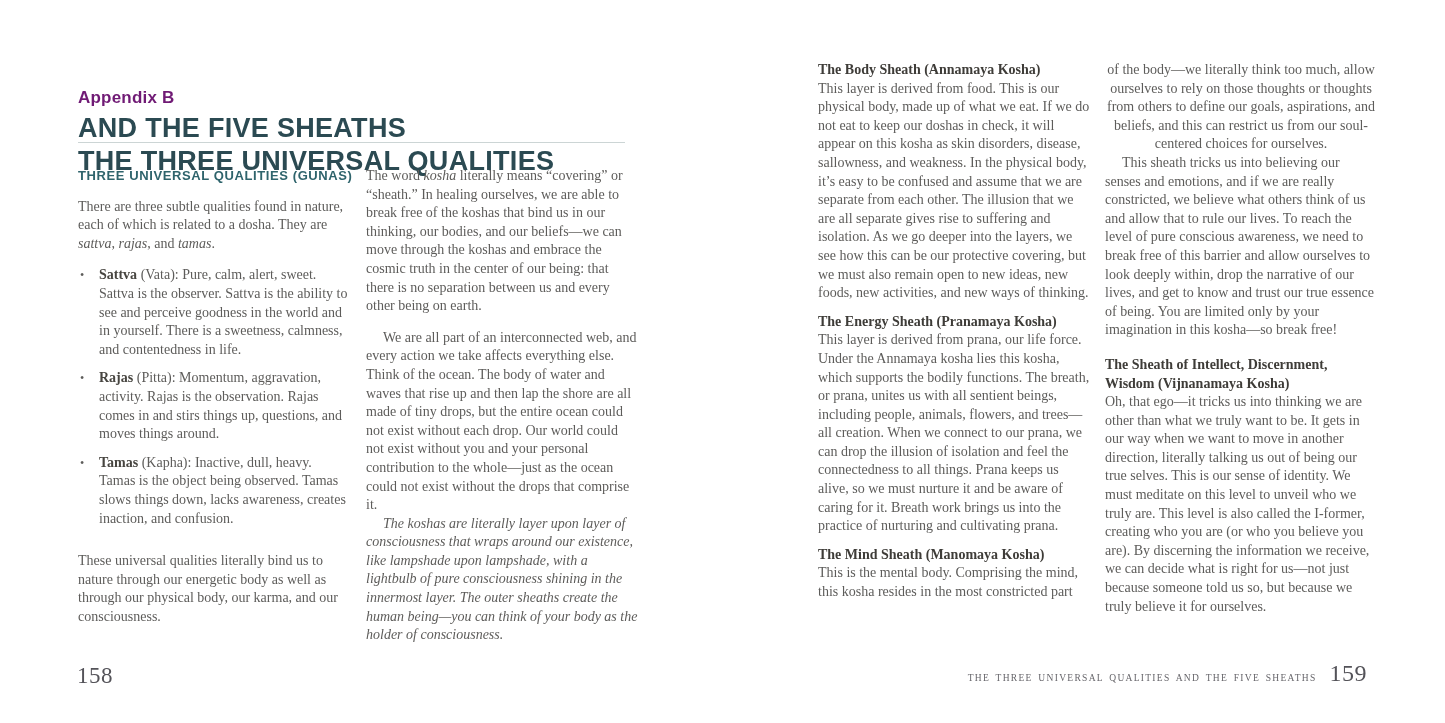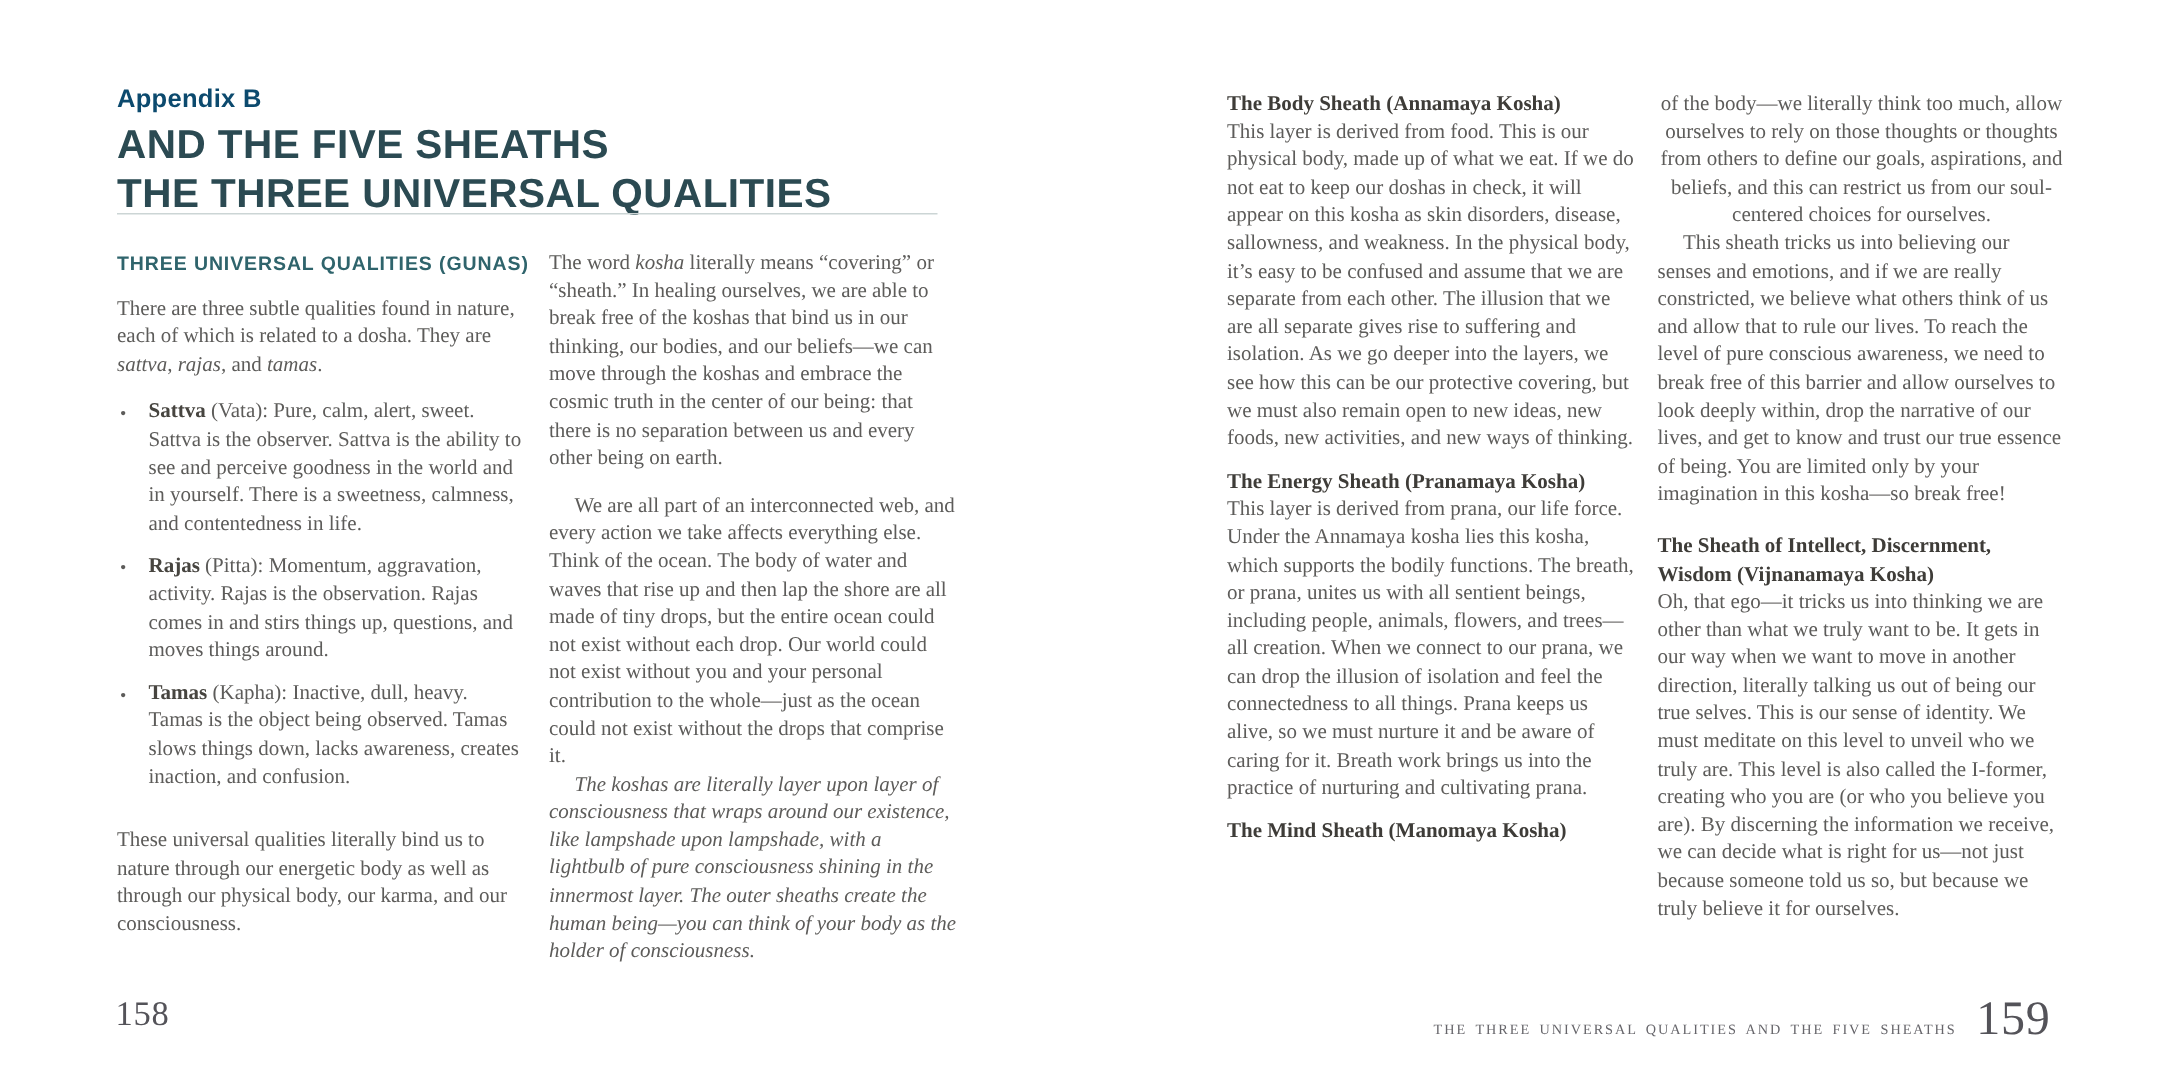--- a/index.html
+++ b/index.html
@@ -9,21 +9,21 @@
     -webkit-font-smoothing:antialiased;
   }
   p{margin:0;}
   em{font-style:italic;}
   strong{font-weight:700;color:#474540;}
 
   
   .title-block{position:absolute;left:78px;top:55px;width:560px;}
   .kicker{
     font-family:"Liberation Sans",sans-serif;font-size:17px;line-height:22px;
-    font-weight:600;color:#0c4a6e;letter-spacing:.2px;
+    font-weight:600;color:#701a75;letter-spacing:.2px;margin-top:32px;
   }
   .main-title{
     font-family:"Liberation Sans",sans-serif;font-size:27px;line-height:33px;
     font-weight:700;color:#2b4a52;letter-spacing:.3px;margin-top:3px;
   }
   .main-title span{display:block;}
   .rule{position:absolute;left:78px;top:142px;width:547px;border-top:1.5px solid #ccd5d5;}
 
   
   .col{position:absolute;width:272px;font-size:14px;line-height:18.6px;text-align:left;}
@@ -51,21 +51,21 @@
 
   
   .page-num{font-size:23px;color:#545359;letter-spacing:.5px;}
   .footer-left{position:absolute;left:77px;top:663px;}
   .footer-right{position:absolute;right:78px;top:660px;display:flex;align-items:baseline;gap:13px;}
   .running-footer{
     font-size:9.5px;letter-spacing:1.3px;word-spacing:2px;color:#66656a;
     text-transform:uppercase;
     margin-left:13px;
   }
-  .footer-right .page-num{font-size:32px;}
+  .footer-right .page-num{font-size:24px;}
 </style>
 </head>
 <body>
 
 <div>
 
   <div class="title-block">
     <div class="kicker">Appendix B</div>
     <div class="main-title">
         <span>AND THE FIVE SHEATHS</span>
@@ -102,20 +102,21 @@
     <div class="section">
       <p class="section-title">The Body Sheath (Annamaya Kosha)</p>
       <p>This layer is derived from food. This is our physical body, made up of what we eat. If we do not eat to keep our doshas in check, it will appear on this kosha as skin disorders, disease, sallowness, and weakness. In the physical body, it’s easy to be confused and assume that we are separate from each other. The illusion that we are all separate gives rise to suffering and isolation. As we go deeper into the layers, we see how this can be our protective covering, but we must also remain open to new ideas, new foods, new activities, and new ways of thinking.</p>
     </div>
     <div class="section">
       <p class="section-title">The Energy Sheath (Pranamaya Kosha)</p>
       <p>This layer is derived from prana, our life force. Under the Annamaya kosha lies this kosha, which supports the bodily functions. The breath, or prana, unites us with all sentient beings, including people, animals, flowers, and trees—all creation. When we connect to our prana, we can drop the illusion of isolation and feel the connectedness to all things. Prana keeps us alive, so we must nurture it and be aware of caring for it. Breath work brings us into the practice of nurturing and cultivating prana.</p>
     </div>
     <div class="section">
       <p class="section-title">The Mind Sheath (Manomaya Kosha)</p>
+      <p>This is the mental body. Comprising the mind, this kosha resides in the most constricted part</p>
     </div>
   </div>
 
   <div class="col col-4">
     <p class="para" style="margin-bottom:0;text-align:center;">of the body—we literally think too much, allow ourselves to rely on those thoughts or thoughts from others to define our goals, aspirations, and beliefs, and this can restrict us from our soul-centered choices for ourselves.</p>
     <p class="para indent" style="margin-bottom:16px;">This sheath tricks us into believing our senses and emotions, and if we are really constricted, we believe what others think of us and allow that to rule our lives. To reach the level of pure conscious awareness, we need to break free of this barrier and allow ourselves to look deeply within, drop the narrative of our lives, and get to know and trust our true essence of being. You are limited only by your imagination in this kosha—so break free!</p>
     <div class="section">
       <p class="section-title">The Sheath of Intellect, Discernment, Wisdom (Vijnanamaya Kosha)</p>
       <p>Oh, that ego—it tricks us into thinking we are other than what we truly want to be. It gets in our way when we want to move in another direction, literally talking us out of being our true selves. This is our sense of identity. We must meditate on this level to unveil who we truly are. This level is also called the I-former, creating who you are (or who you believe you are). By discerning the information we receive, we can decide what is right for us—not just because someone told us so, but because we truly believe it for ourselves.</p>
     </div>

